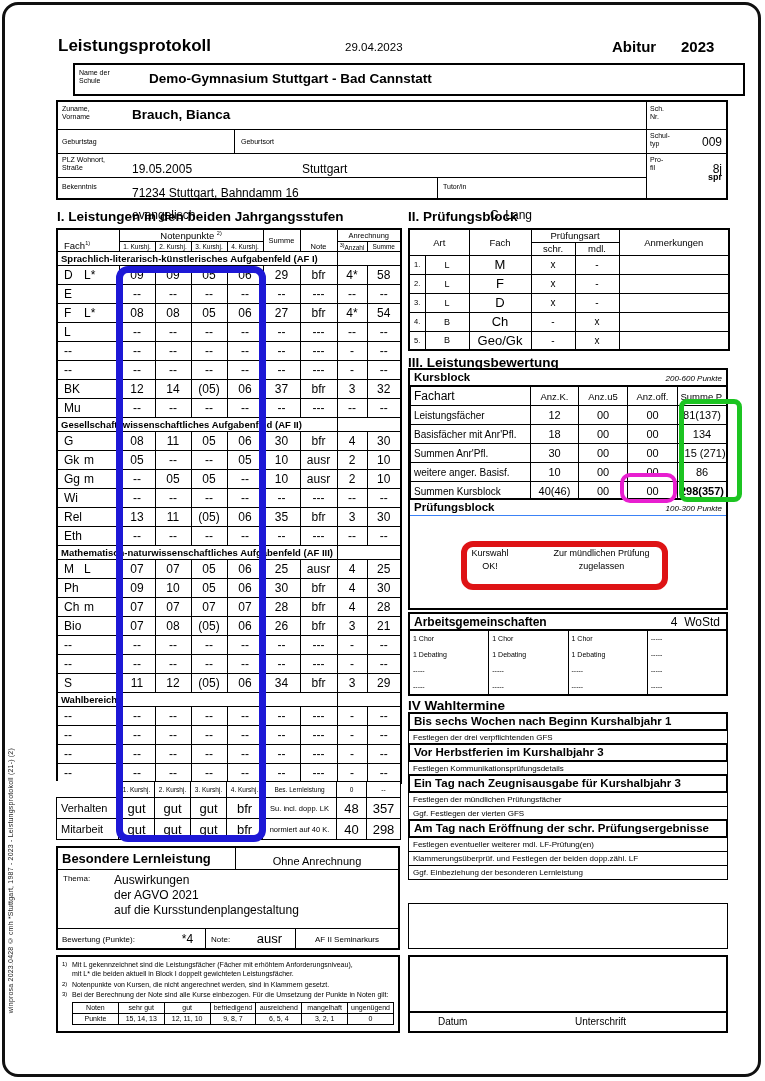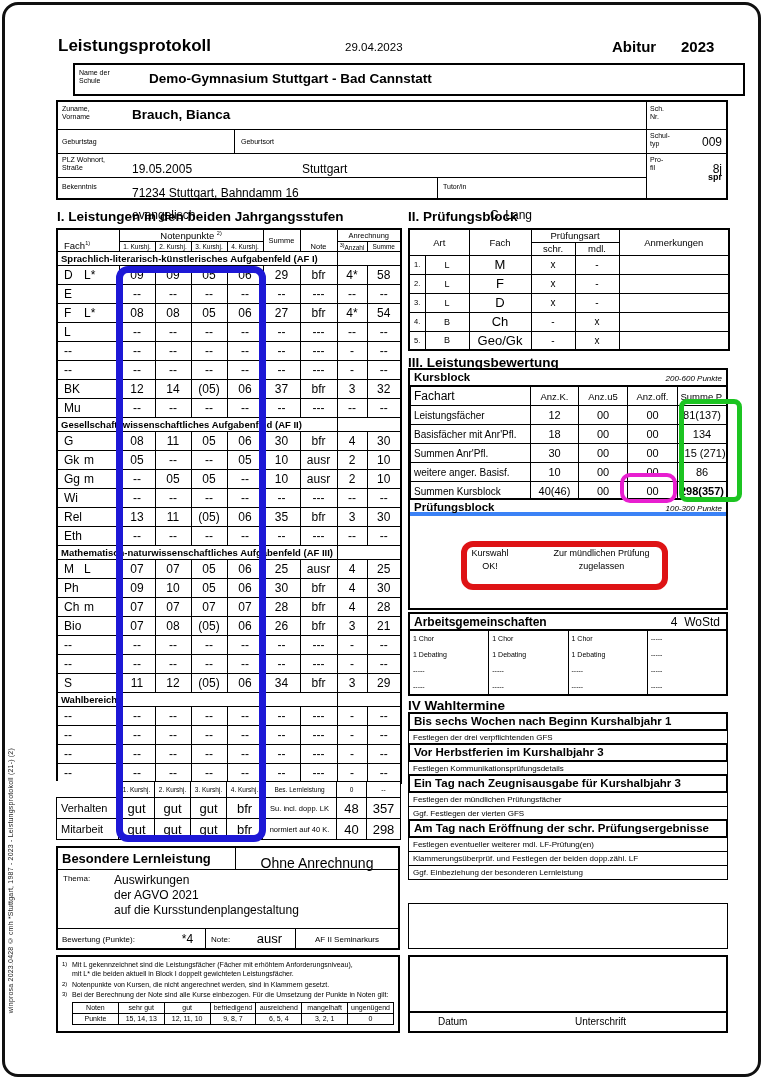--- a/index.html
+++ b/index.html
@@ -510,21 +510,21 @@
           <td class="rl" colspan="2">normiert auf 40 K.</td>
           <td class="gv">40</td>
           <td class="gv">298</td>
         </tr>
       </tbody>
   </table>
 
   <div class="box2" style="left:56px;top:846px;width:344px;height:104px;">
     <div style="display:flex;height:22px;border-bottom:1px solid #000;">
       <div style="width:178px;border-right:1px solid #000;font-size:13px;font-weight:bold;padding:3px 0 0 4px;">Besondere Lernleistung</div>
-      <div style="flex:1;font-size:14px;text-align:center;padding-top:7px;">Ohne Anrechnung</div>
+      <div style="flex:1;font-size:11px;text-align:center;padding-top:7px;">Ohne Anrechnung</div>
     </div>
     <div style="position:relative;height:59px;border-bottom:1px solid #000;">
       <div class="abs" style="left:5px;top:4px;font-size:8px;">Thema:</div>
       <div class="abs pre" style="left:56px;top:3px;font-size:12px;line-height:15px;">Auswirkungen
 der AGVO 2021
 auf die Kursstundenplangestaltung</div>
     </div>
     <div style="display:flex;height:20px;">
       <div style="width:112px;font-size:8px;padding:6px 0 0 4px;">Bewertung (Punkte):</div>
       <div style="width:36px;font-size:12px;text-align:center;padding-top:3px;border-right:1px solid #000;">*4</div>
@@ -696,21 +696,21 @@
             <td>40(46)</td>
             <td>00</td>
             <td>00</td>
             <td style="font-weight: bold;">298(357)</td>
           </tr>
         </tbody>
     </table>
   </div>
 
   <div class="box2" style="left:408px;top:498px;width:320px;height:112px;">
-    <div style="display:flex;height:16px;border-bottom:4px solid #3b82f6;">
+    <div style="display:flex;height:16px;border-bottom:1px solid #3b82f6;">
       <div style="font-size:11.5px;font-weight:bold;padding:1px 0 0 4px;flex:1;">Prüfungsblock</div>
       <div style="font-size:8px;font-style:italic;padding:4px 4px 0 0;">100-300 Punkte</div>
     </div>
   </div>
 
   <div class="box2" style="left:408px;top:612px;width:320px;height:84px;">
     <div style="display:flex;height:17px;border-bottom:2px solid #000;">
       <div style="font-size:12px;font-weight:bold;padding:1px 0 0 4px;flex:1;">Arbeitsgemeinschaften</div>
       <div style="font-size:12px;padding:1px 6px 0 0;white-space:pre;">4  WoStd</div>
     </div>

